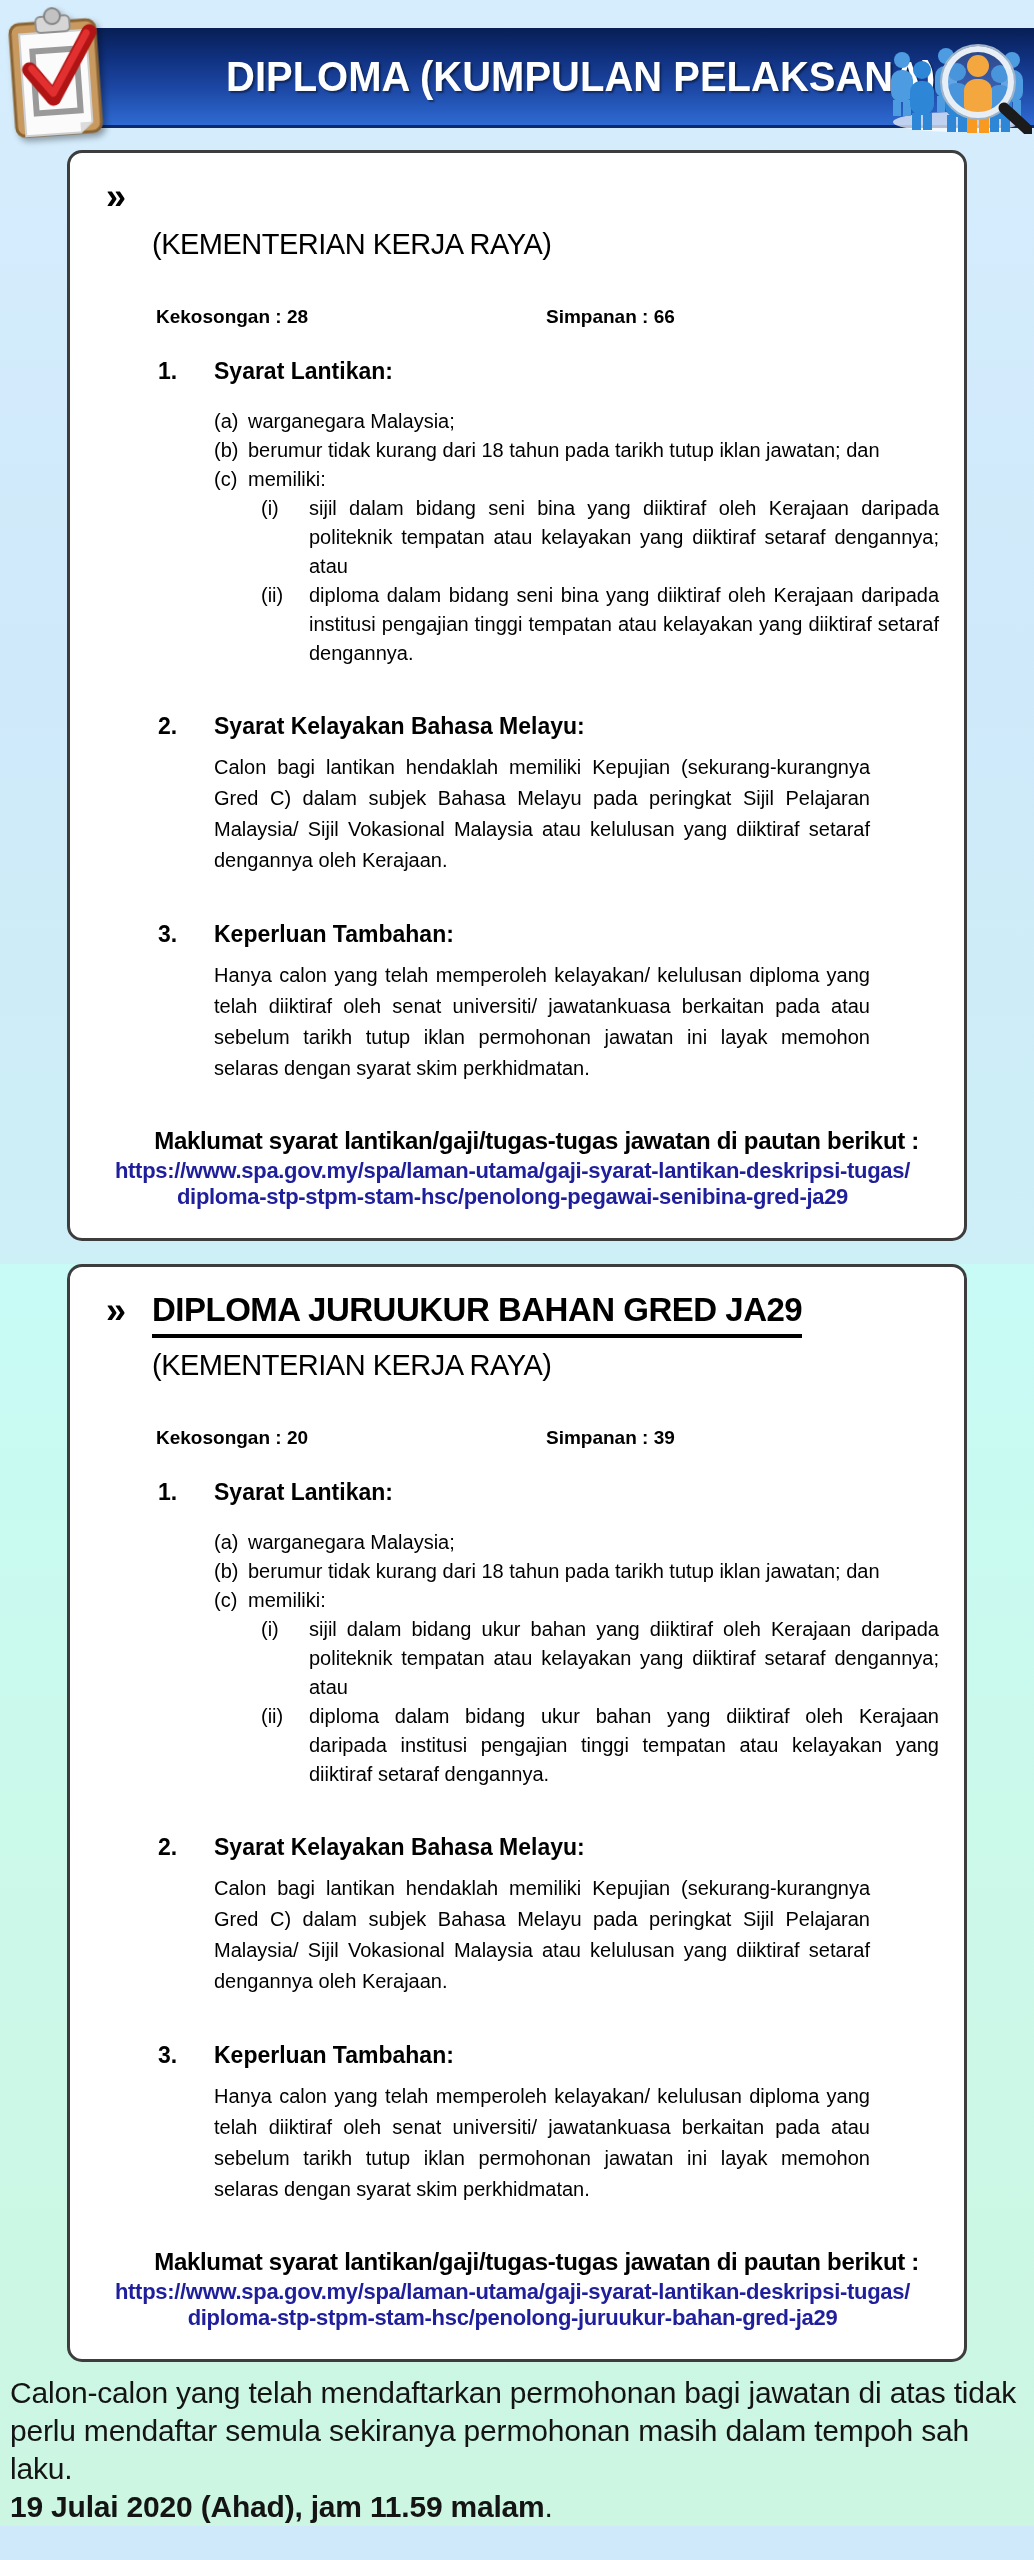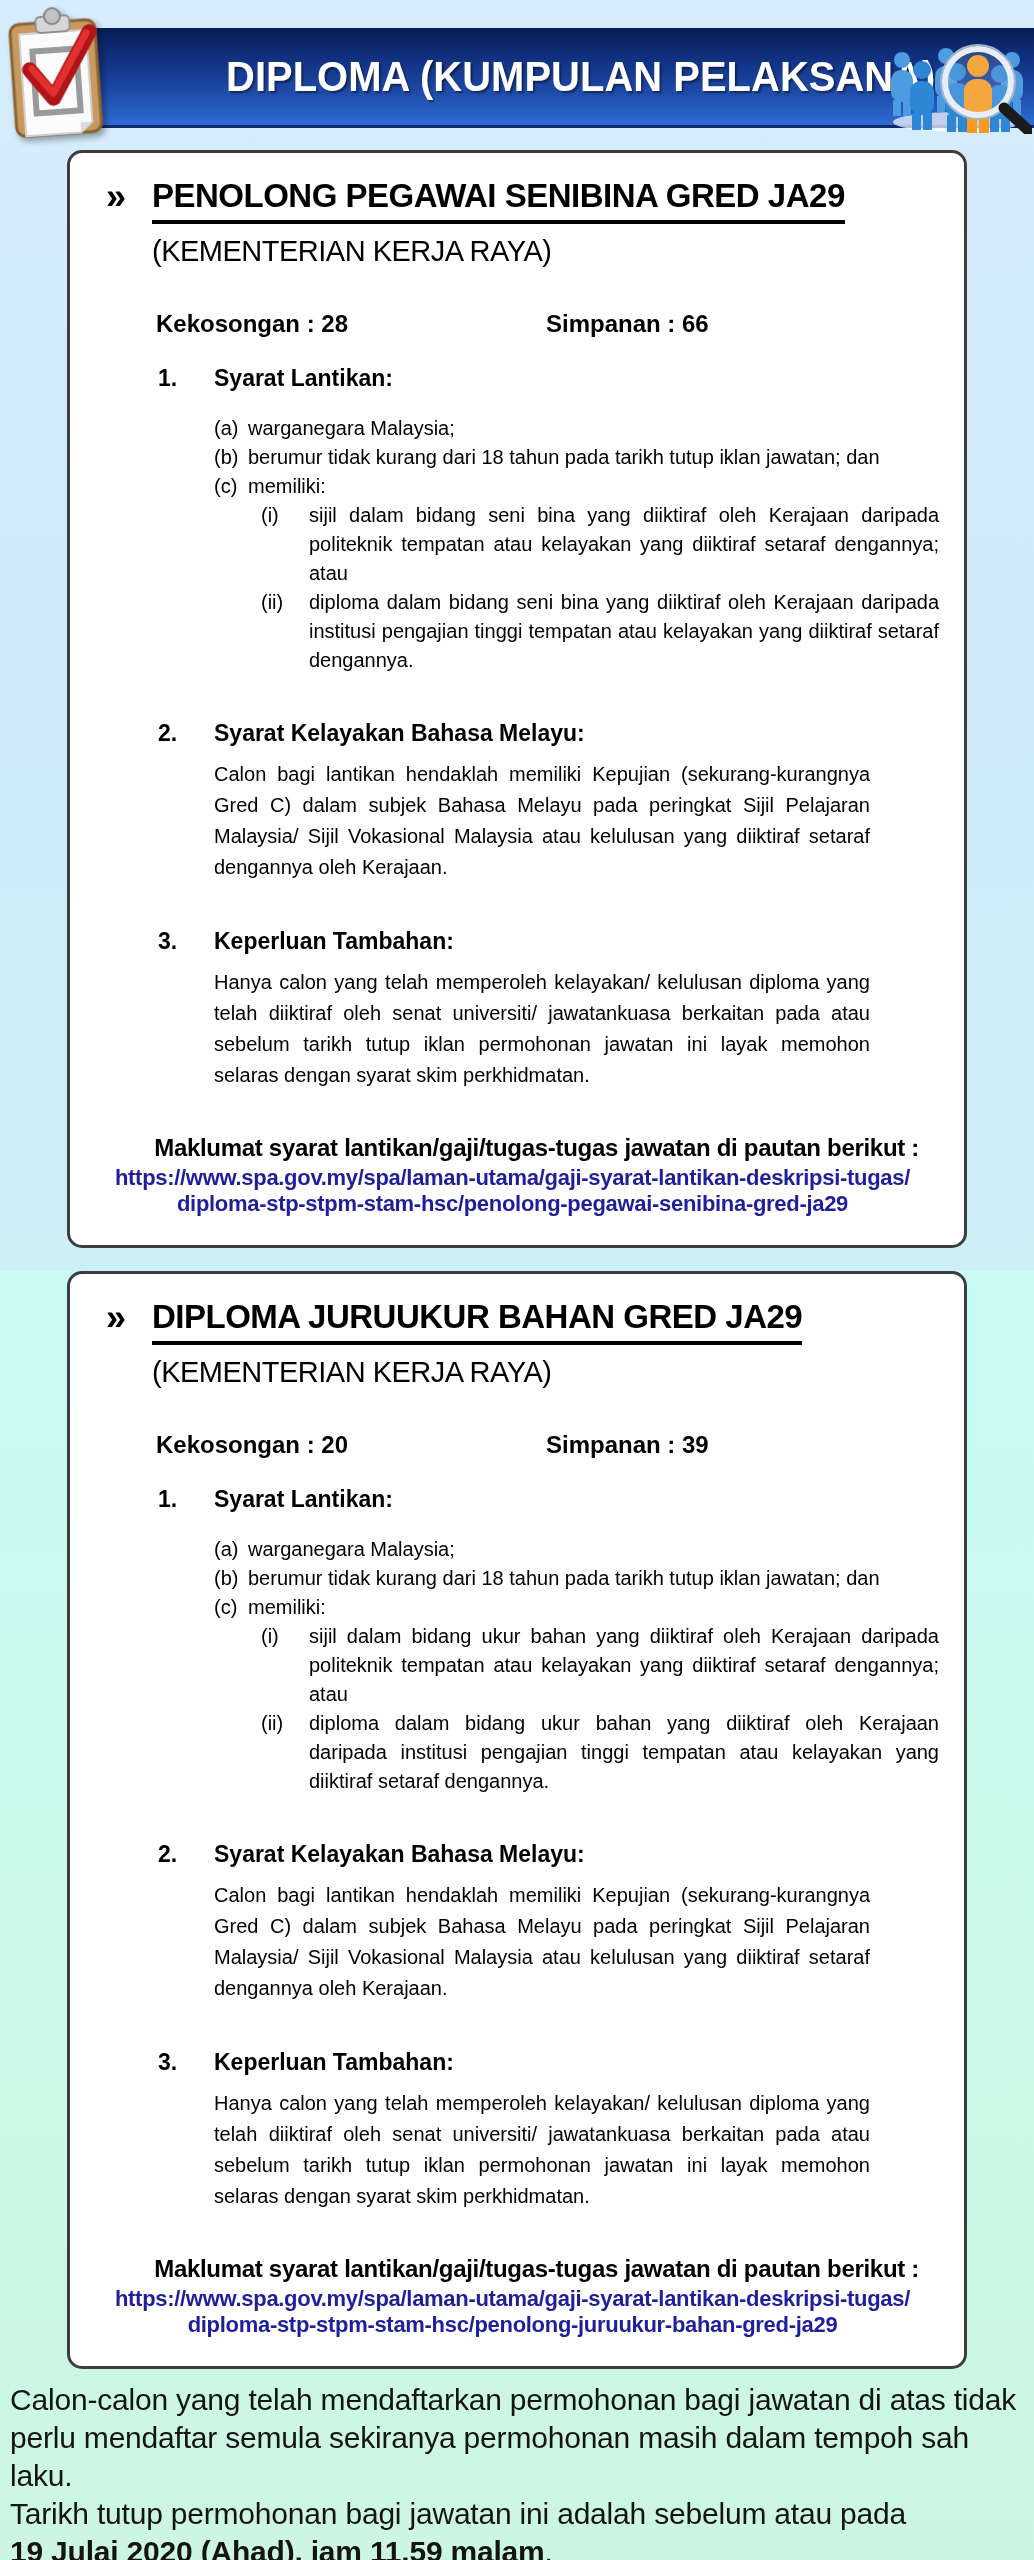--- a/index.html
+++ b/index.html
@@ -44,21 +44,21 @@
     padding:24px 45px 28px 36px;
   }
   .card2 { margin-top:0; }
   .title-row { display:flex; align-items:flex-start; }
   .chev { font-size:36px; font-weight:bold; line-height:40px; width:32px; flex:0 0 32px; margin-right:14px; }
   .job-title {
     font-size:33px; font-weight:bold; letter-spacing:-0.5px; line-height:38px;
     border-bottom:4px solid #000; padding-bottom:5px; display:inline-block;
   }
   .ministry { margin:10px 0 0 46px; font-size:29px; font-weight:normal; letter-spacing:-0.5px; line-height:34px; }
-  .counts { margin:40px 0 0 50px; font-size:24px; font-weight:bold; line-height:32px; display:flex; }
+  .counts { margin:40px 0 0 50px; font-size:19px; font-weight:bold; line-height:32px; display:flex; }
   .counts .k { width:390px; }
   .sections { margin-top:24px; list-style:none; }
   .sec-head { display:flex; font-size:23px; font-weight:bold; line-height:28px; margin-left:52px; }
   .sec-head .num { width:56px; flex:0 0 56px; }
   .items { margin:22px 0 0 108px; font-size:20px; line-height:29px; }
   .item { display:flex; }
   .item .m { flex:0 0 34px; }
   .item .t { flex:1; }
   .item.sub { margin-left:47px; width:678px; }
   .item.sub .m { flex:0 0 48px; }
@@ -141,21 +141,20 @@
         <circle cx="96" cy="52" r="37" fill="rgba(225,238,250,0.15)" stroke="#9fb4c8" stroke-width="2"></circle>
         <circle cx="96" cy="52" r="33" fill="none" stroke="#e8eef5" stroke-width="6"></circle>
         <line x1="122" y1="78" x2="146" y2="100" stroke="#1b1b1b" stroke-width="11" stroke-linecap="round"></line>
       </svg>
     </div>
   </header>
 
   <section class="card">
     <div class="title-row">
       <span class="chev">»</span>
-      <h2 class="job-title">PENOLONG PEGAWAI SENIBINA GRED JA29</h2>
     </div>
     <div class="ministry">(KEMENTERIAN KERJA RAYA)</div>
 
     <div class="counts">
       <span class="k">Kekosongan : 28</span>
       <span class="s">Simpanan : 66</span>
     </div>
 
     <div class="sections">
       <div class="sec1">
@@ -276,17 +275,16 @@
     <div class="link-intro">Maklumat syarat lantikan/gaji/tugas-tugas jawatan di pautan berikut :</div>
     <a href="#" class="job-link">
       <span style="display:block">https://www.spa.gov.my/spa/laman-utama/gaji-syarat-lantikan-deskripsi-tugas/</span>
       <span style="display:block">diploma-stp-stpm-stam-hsc/penolong-juruukur-bahan-gred-ja29</span>
     </a>
   </section>
 
   <div class="notice">
     <span style="display:block">Calon-calon yang telah mendaftarkan permohonan bagi jawatan di atas tidak</span>
     <span style="display:block">perlu mendaftar semula sekiranya permohonan masih dalam tempoh sah laku.</span>
-    <span style="display:block">Tarikh tutup permohonan bagi jawatan ini adalah sebelum atau pada</span>
     <span style="display:block"><span class="b">19 Julai 2020 (Ahad), jam 11.59 malam</span><span>.</span></span>
   </div>
 
 </div>
 
 </body></html>

